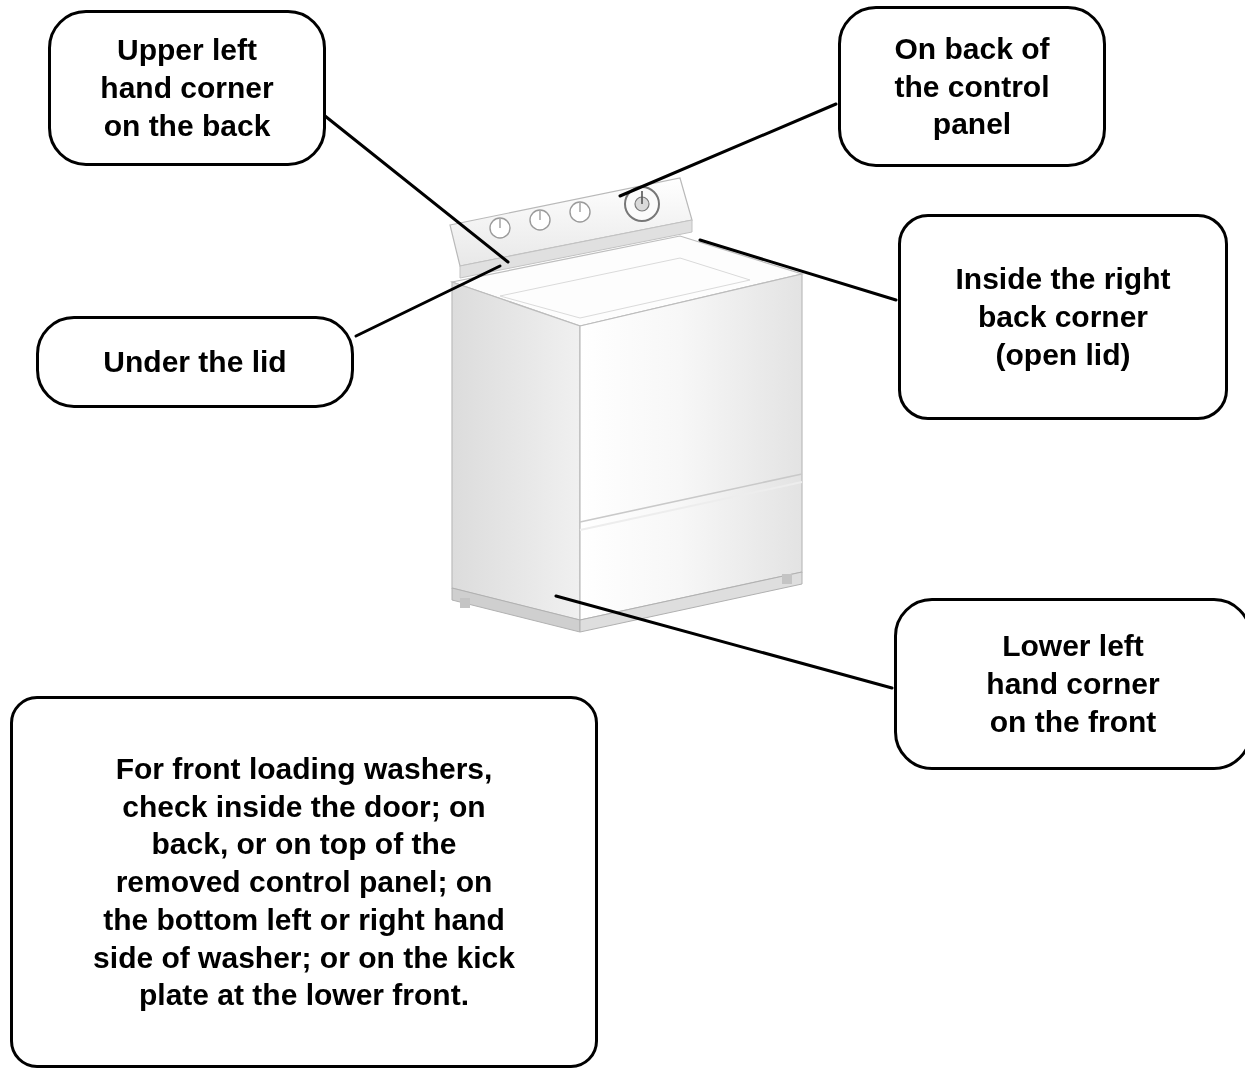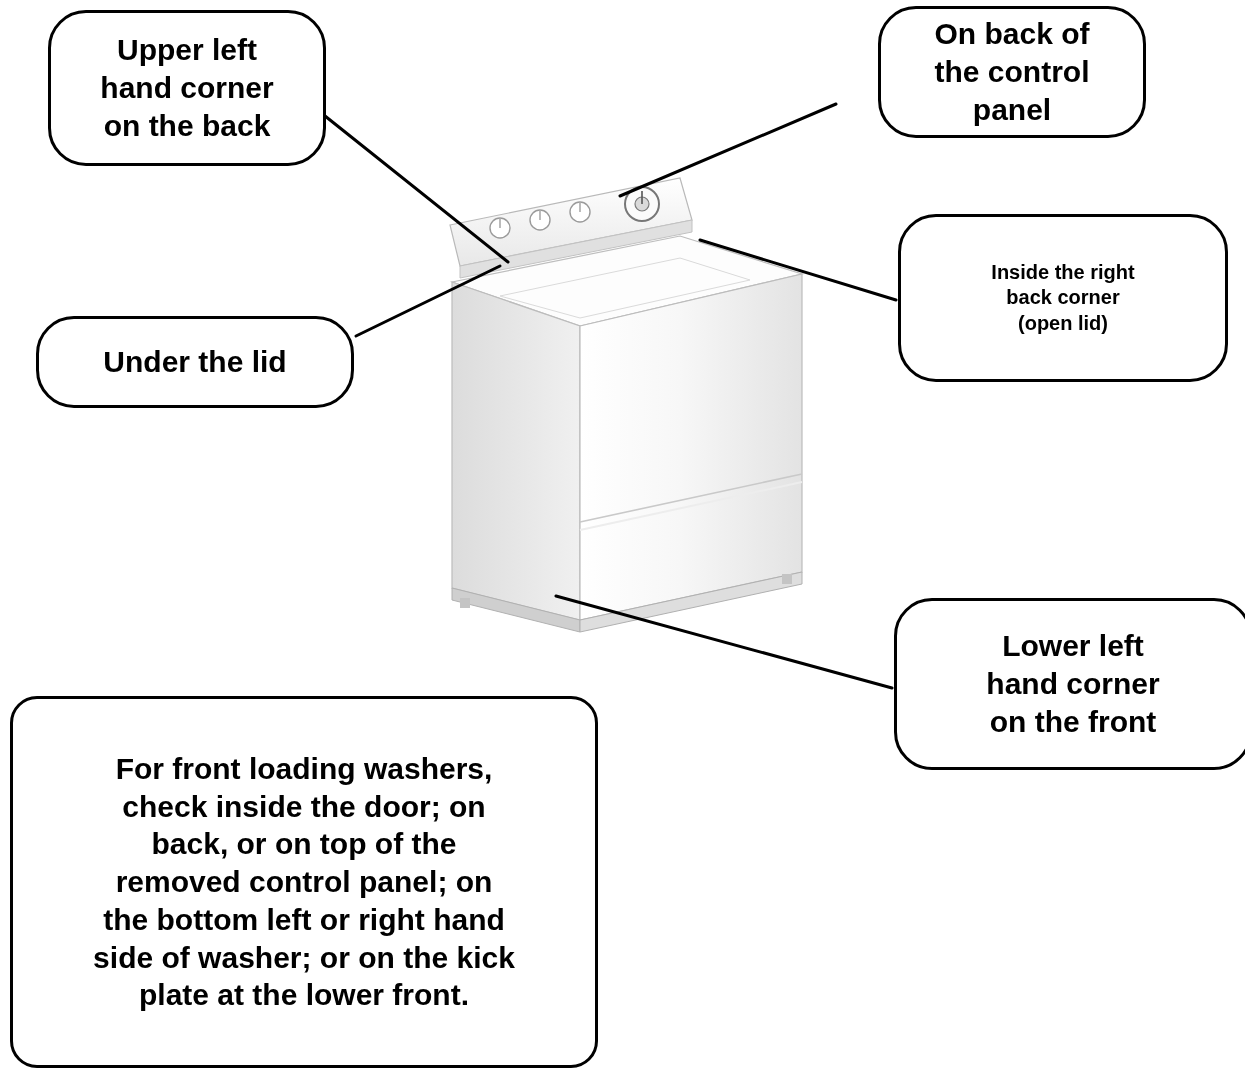--- a/index.html
+++ b/index.html
@@ -29,22 +29,22 @@
     text-align: center;
     color: #000000;
     font-weight: bold;
     line-height: 1.26;
     padding: 6px 24px;
     z-index: 3;
   }
   .bubble span { display: block; width: 100%; white-space: pre-line; }
 
   #bubble-upper-left   { left: 48px;  top: 10px;   width: 278px; height: 156px; font-size: 30px; }
-  #bubble-back-panel   { left: 838px; top: 6px;    width: 268px; height: 132px; font-size: 30px; margin-left: 40px; }
-  #bubble-inside-right { left: 898px; top: 214px;  width: 330px; height: 168px; font-size: 20px; }
+  #bubble-back-panel   { left: 838px; top: 6px;    width: 268px; height: 161px; font-size: 30px; }
+  #bubble-inside-right { left: 898px; top: 214px;  width: 330px; height: 206px; font-size: 30px; border-radius: 30px; }
   #bubble-under-lid    { left: 36px;  top: 316px;  width: 318px; height: 92px;  font-size: 30px; text-align: center; }
   #bubble-lower-left   { left: 894px; top: 598px;  width: 358px; height: 172px; font-size: 30px; }
   #bubble-front-load   { left: 10px;  top: 696px;  width: 588px; height: 372px; font-size: 30px; border-radius: 27px; }
 
   
   #lines {
     position: absolute;
     left: 0; top: 0;
     width: 1245px;
     height: 1083px;

